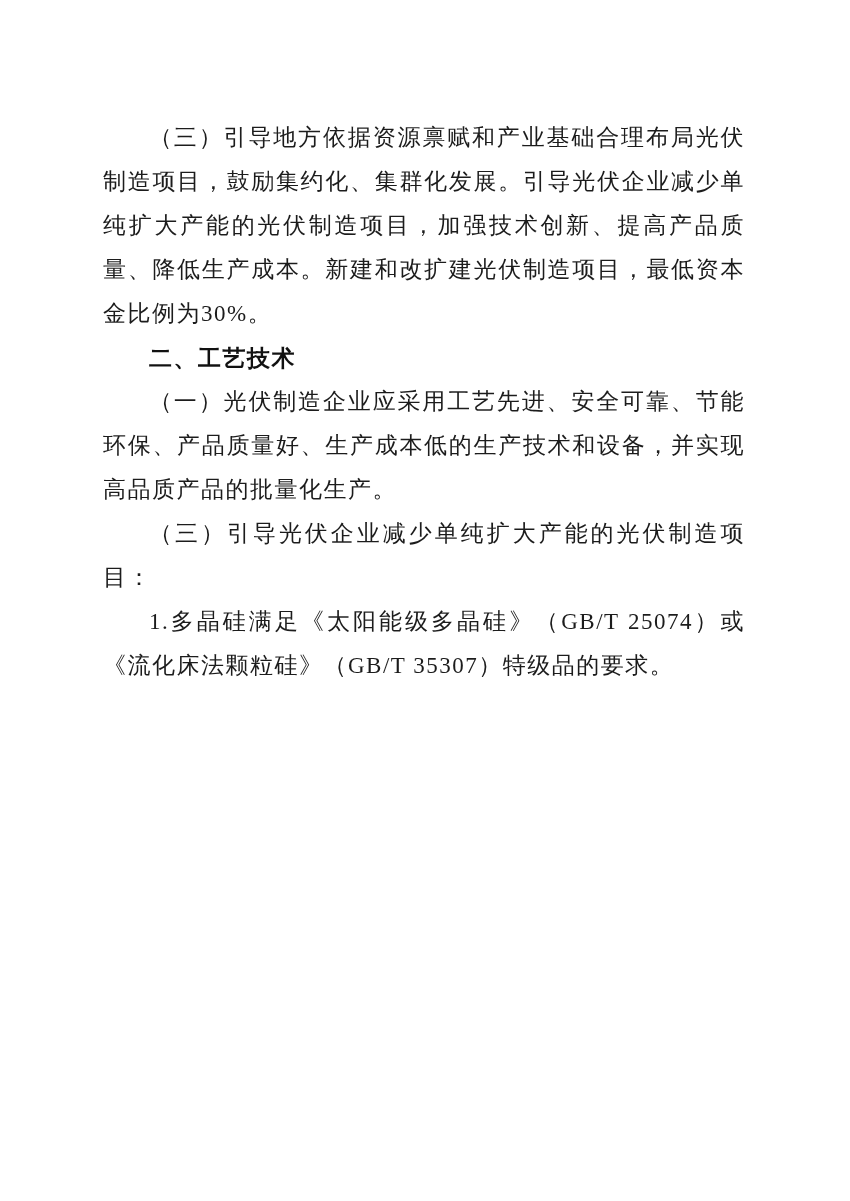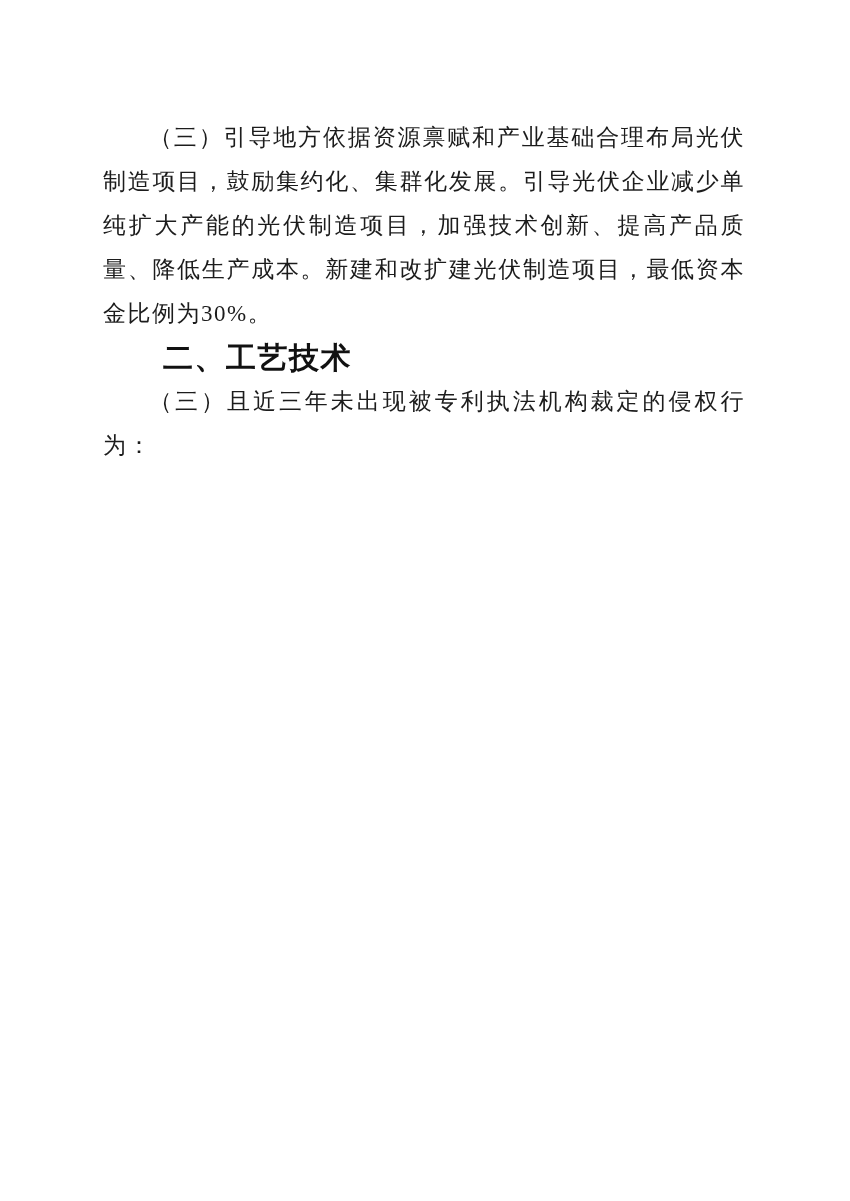--- a/index.html
+++ b/index.html
@@ -28,21 +28,21 @@
     font-size: 23px;
     line-height: 44px;
     letter-spacing: 1.5px;
     text-align: justify;
     text-justify: inter-ideograph;
     text-indent: 2em;
     font-family: "Liberation Serif", "DejaVu Serif", serif;
   }
   .section-heading {
     margin: 0;
-    font-size: 30px;
+    font-size: 23px;
     line-height: 44px;
     letter-spacing: 1.5px;
     text-indent: 2em;
     font-weight: 700;
     font-family: "Liberation Sans", "DejaVu Sans", sans-serif;
     color: #111111;
   }
   .page-footer {
     position: absolute;
     left: 0;
@@ -55,17 +55,19 @@
     color: #2a2a2a;
   }
 </style>
 </head>
 <body>
 
 <div class="page">
   <div class="content">
     <p class="body-para">（三）引导地方依据资源禀赋和产业基础合理布局光伏制造项目，鼓励集约化、集群化发展。引导光伏企业减少单纯扩大产能的光伏制造项目，加强技术创新、提高产品质量、降低生产成本。新建和改扩建光伏制造项目，最低资本金比例为30%。</p>
     <h2 class="section-heading">二、工艺技术</h2>
-    <p class="body-para">（三）且近三年未出现被专利执法机构裁定的侵权行为：</p>
+    <p class="body-para">（一）光伏制造企业应采用工艺先进、安全可靠、节能环保、产品质量好、生产成本低的生产技术和设备，并实现高品质产品的批量化生产。</p>
+    <p class="body-para">（三）引导光伏企业减少单纯扩大产能的光伏制造项目：</p>
+    <p class="body-para">1.多晶硅满足《太阳能级多晶硅》（GB/T 25074）或《流化床法颗粒硅》（GB/T 35307）特级品的要求。</p>
   </div>
 
   <div class="page-footer">2</div>
 </div>
 
 </body></html>

